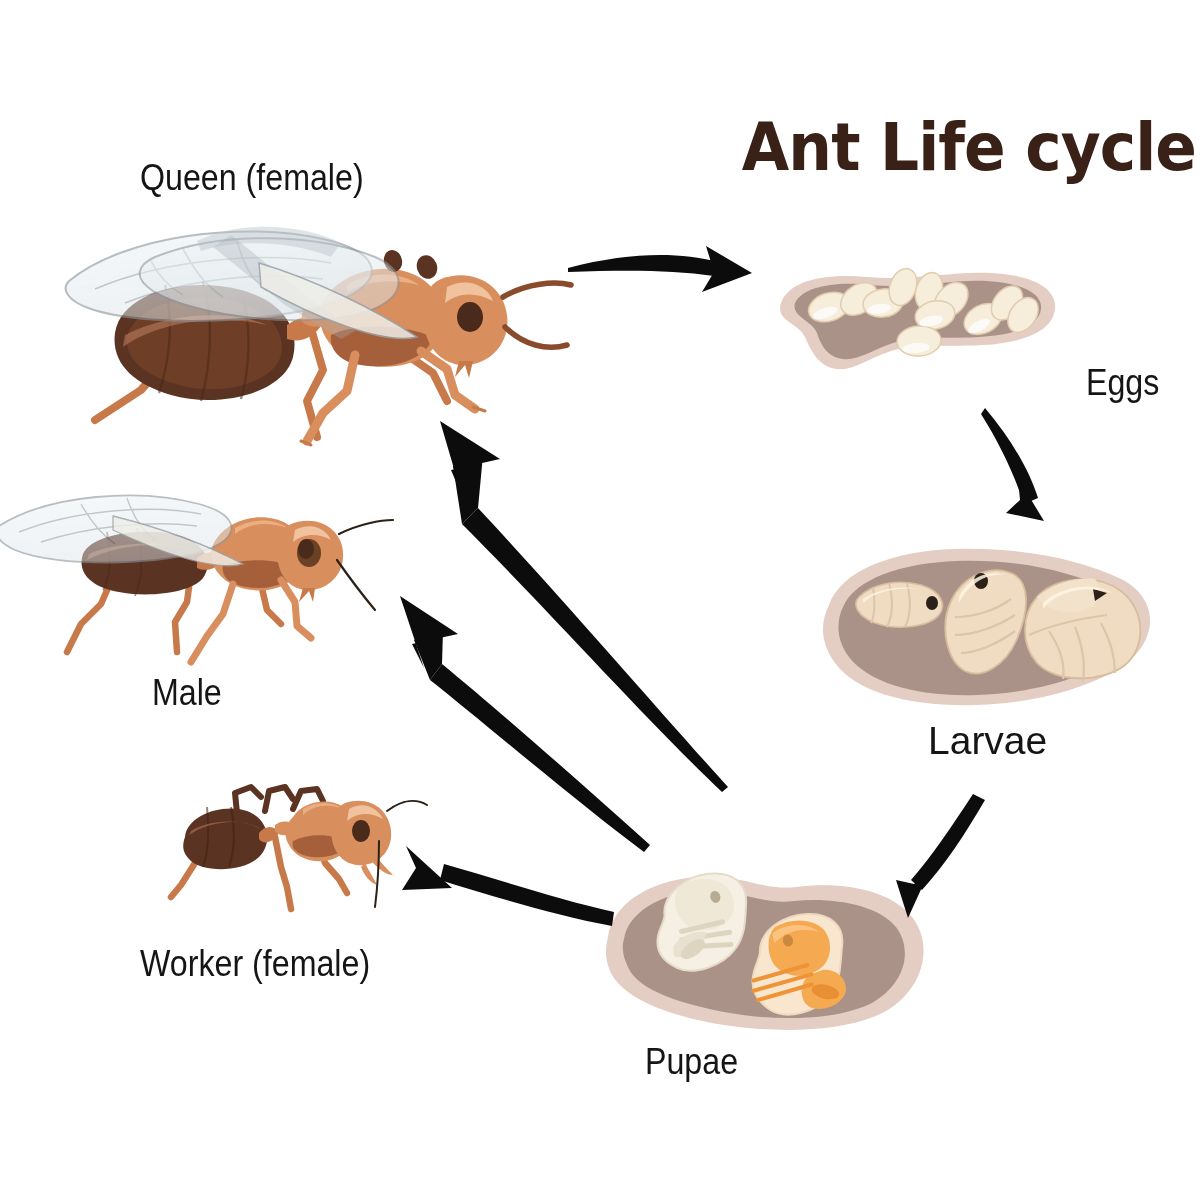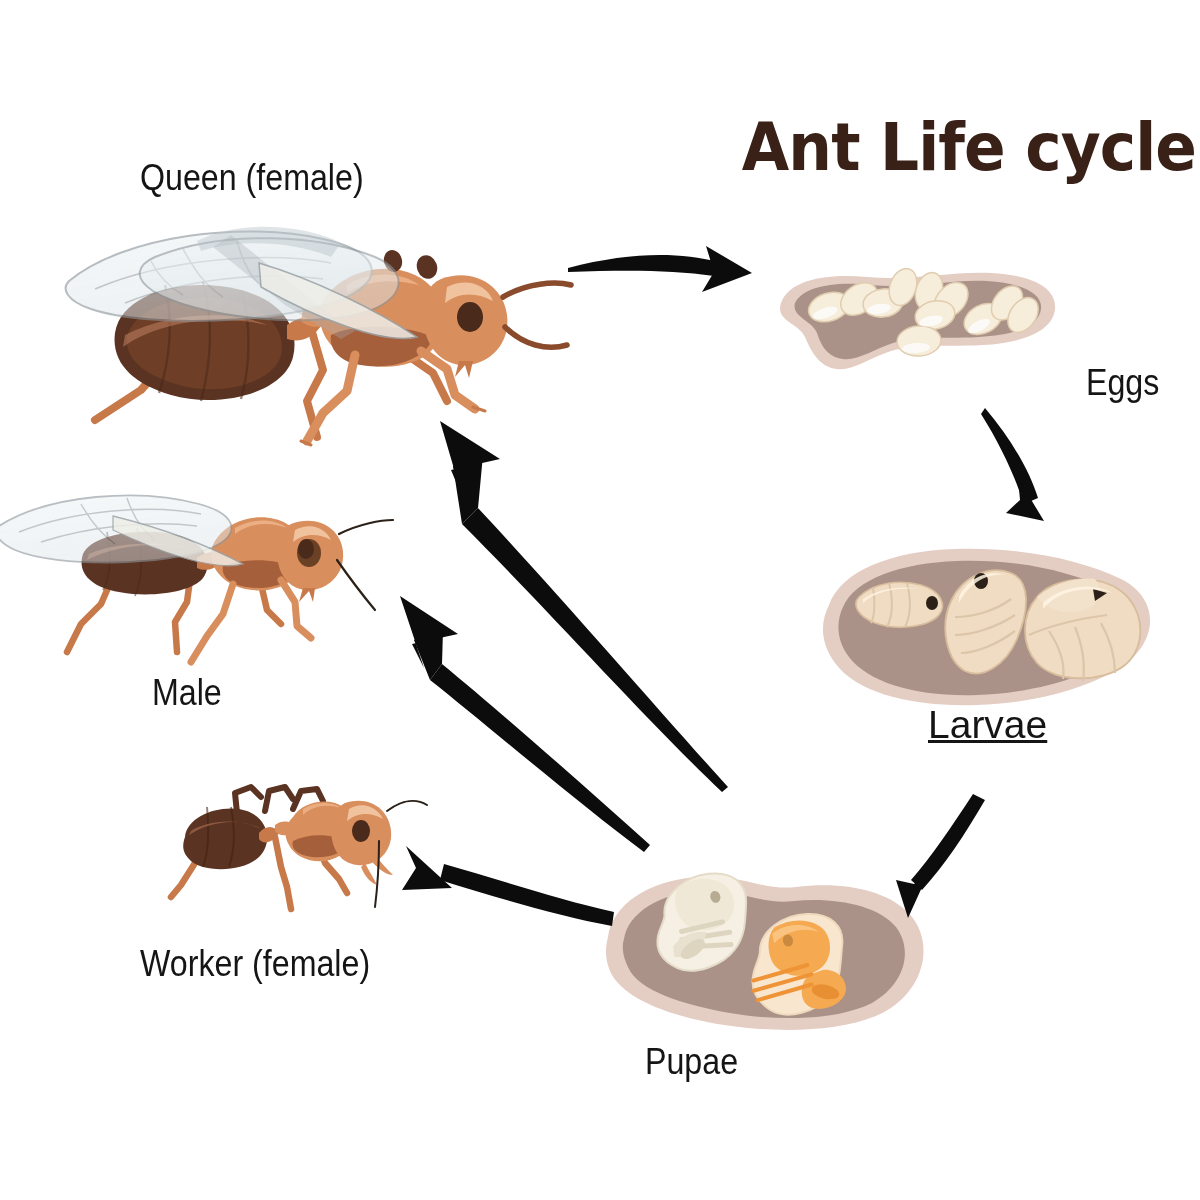--- a/index.html
+++ b/index.html
@@ -44,21 +44,21 @@
     color: #151515;
     white-space: nowrap;
     transform-origin: left center;
   }
   .label.cond { transform: scaleX(0.87); }
 
   #label-queen  { left: 140px; top: 157px; }
   #label-male   { left: 152px; top: 672px; }
   #label-worker { left: 140px; top: 943px; }
   #label-eggs   { left: 1086px; top: 362px; }
-  #label-larvae { left: 928px; top: 704px; font-size: 39px; text-decoration: underline; }
+  #label-larvae { left: 928px; top: 720px; font-size: 39px; }
   #label-pupae  { left: 645px; top: 1041px; }
 
   
   #art-queen  { left: 55px;  top: 205px; width: 520px; height: 245px; }
   #art-male   { left: -5px;  top: 480px; width: 400px; height: 190px; }
   #art-worker { left: 165px; top: 775px; width: 265px; height: 150px; }
   #art-eggs   { left: 775px; top: 265px; width: 290px; height: 115px; }
   #art-larvae { left: 815px; top: 535px; width: 345px; height: 185px; }
   #art-pupae  { left: 600px; top: 865px; width: 335px; height: 175px; }
 

